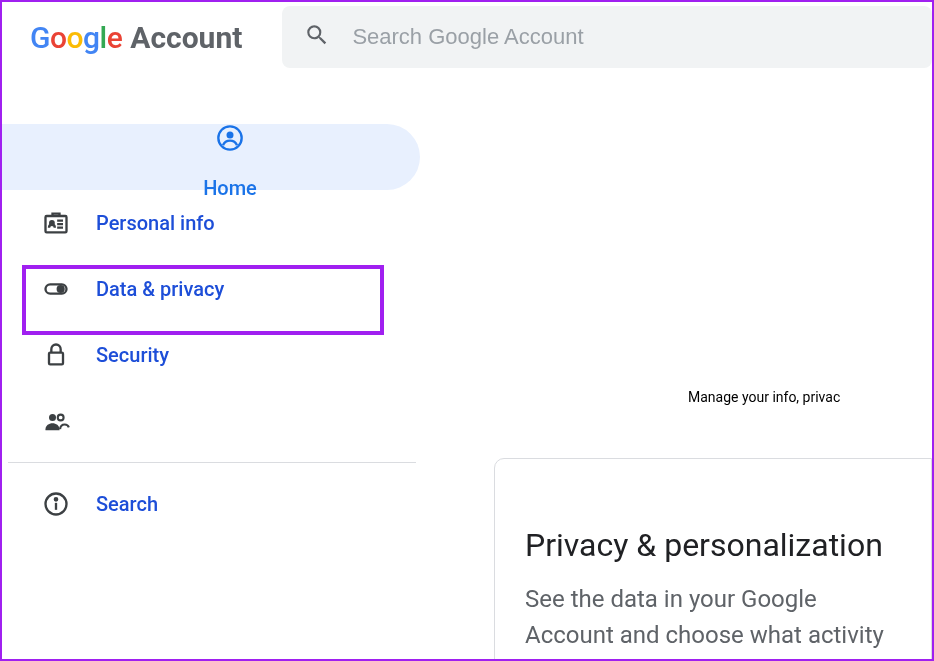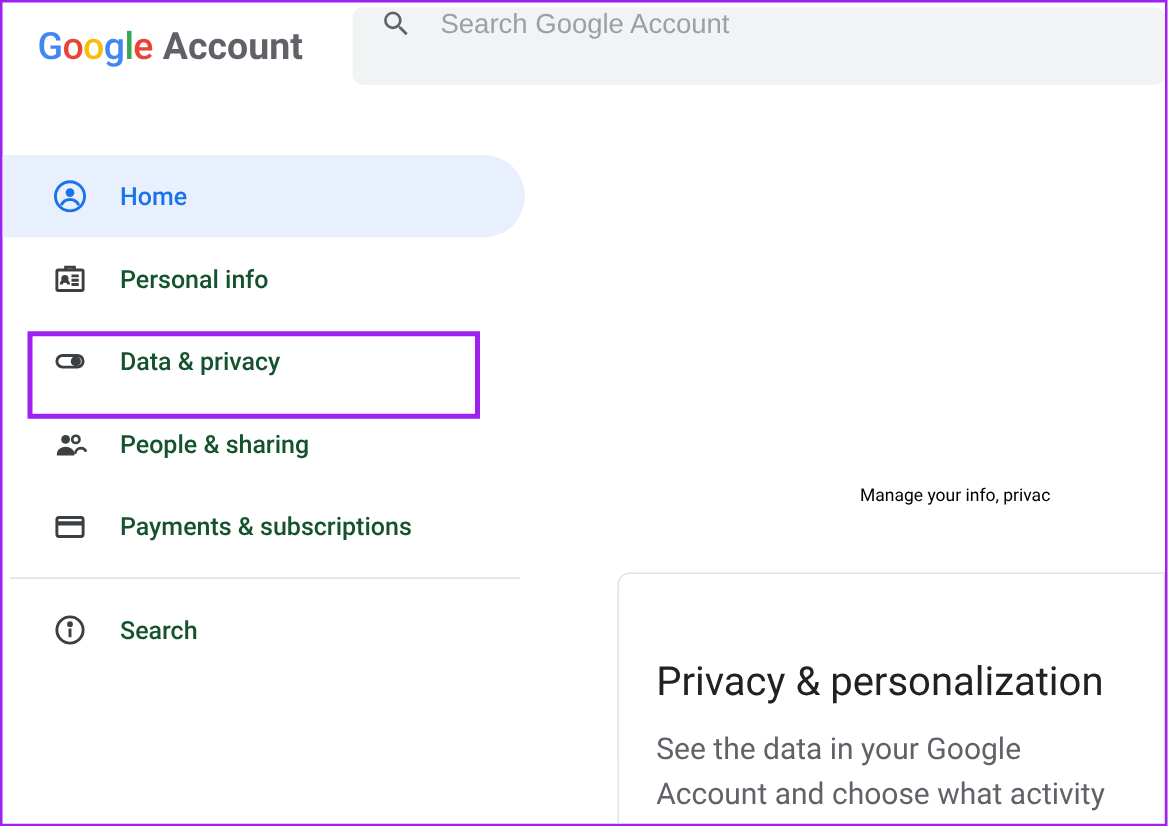--- a/index.html
+++ b/index.html
@@ -35,21 +35,21 @@
     .g5 { color: #34A853; }
     .g6 { color: #EA4335; }
     .account-text {
       color: #5f6368;
       font-size: 30px;
       font-weight: 700;
     }
     .search-bar {
       flex: 1;
       display: flex;
-      align-items: flex-start;
+      align-items: center;
       background: #f1f3f4;
       border-radius: 8px;
       height: 62px;
       padding: 0 22px;
       margin-right: 0;
       gap: 22px;
     }
     .search-icon-svg { width: 26px; height: 26px; fill: #5f6368; }
     .search-input {
       border: none;
@@ -65,27 +65,28 @@
       padding-top: 32px;
     }
     .nav-item {
       display: flex;
       align-items: center;
       height: 66px;
       padding-left: 38px;
       gap: 24px;
       cursor: pointer;
       font-size: 20px;
-      color: #14532d;
+      color: #1d4ed8;
       font-weight: 500;
       border-radius: 0 36px 36px 0;
     }
     .nav-item.active {
       background: #e8f0fe;
       color: #1a73e8;
+      flex-direction: column;
     }
     .nav-icon {
       width: 32px;
       height: 32px;
       display: flex;
       align-items: center;
       justify-content: center;
     }
     .nav-icon svg { width: 28px; height: 28px; }
     .highlight-box {
@@ -186,42 +187,41 @@
   <div class="nav-item">
     <span class="nav-icon">
       <svg viewBox="0 0 24 24" fill="none" stroke="#3c4043" stroke-width="2">
           <rect x="3" y="8" width="18" height="8" rx="4"></rect>
           <circle cx="16" cy="12" r="2.5" fill="#3c4043"></circle>
         </svg>
     </span>
     <span>Data &amp; privacy</span>
   </div>
 
+  <div class="nav-item">
+    <span class="nav-icon">
+      <svg viewBox="0 0 24 24" fill="none" stroke="#3c4043" stroke-width="2">
+          <rect x="6" y="10" width="12" height="10" rx="1"></rect>
+          <path d="M8 10V7a4 4 0 0 1 8 0v3"></path>
+        </svg>
+    </span>
+    <span>Security</span>
+  </div>
 
   <div class="nav-item">
     <span class="nav-icon">
       <svg viewBox="0 0 24 24" fill="#3c4043">
           <circle cx="9" cy="9" r="3"></circle>
           <circle cx="16" cy="9" r="2.5" fill="none" stroke="#3c4043" stroke-width="1.8"></circle>
           <path d="M3 19c0-3 3-5 6-5s6 2 6 5v1H3v-1z"></path>
           <path d="M15.5 19c.2-2.5 2-4 4-4 1.5 0 3 1 3.5 2.5" fill="none" stroke="#3c4043" stroke-width="1.8"></path>
         </svg>
     </span>
-    <span>People &amp; sharing</span>
-  </div>
-
-  <div class="nav-item">
-    <span class="nav-icon">
-      <svg viewBox="0 0 24 24" fill="none" stroke="#3c4043" stroke-width="2">
-          <rect x="3" y="6" width="18" height="13" rx="1.5"></rect>
-          <path d="M3 10h18" stroke-width="3"></path>
-        </svg>
-    </span>
-    <span>Payments &amp; subscriptions</span>
-  </div>
+  </div>
+
 
   <div class="divider"></div>
 
   <div class="nav-item">
     <span class="nav-icon">
       <svg viewBox="0 0 24 24" fill="none" stroke="#3c4043" stroke-width="2">
           <circle cx="12" cy="12" r="9"></circle>
           <circle cx="12" cy="8" r="1" fill="#3c4043"></circle>
           <path d="M12 11v6"></path>
         </svg>

